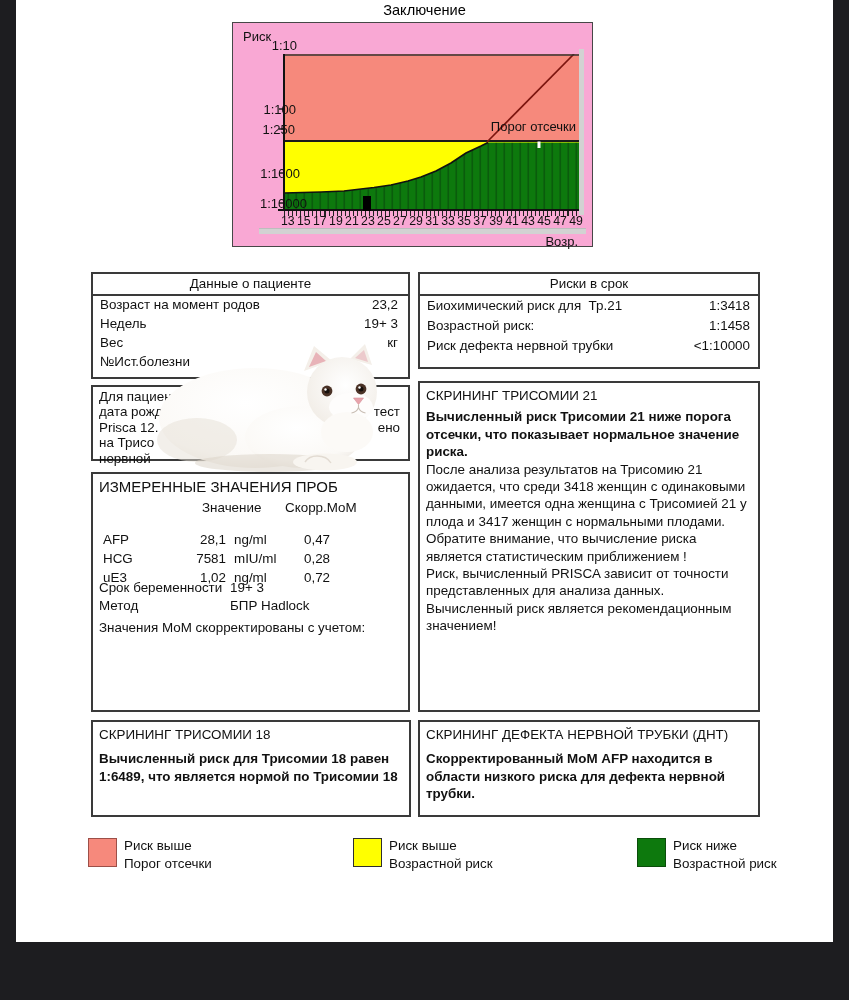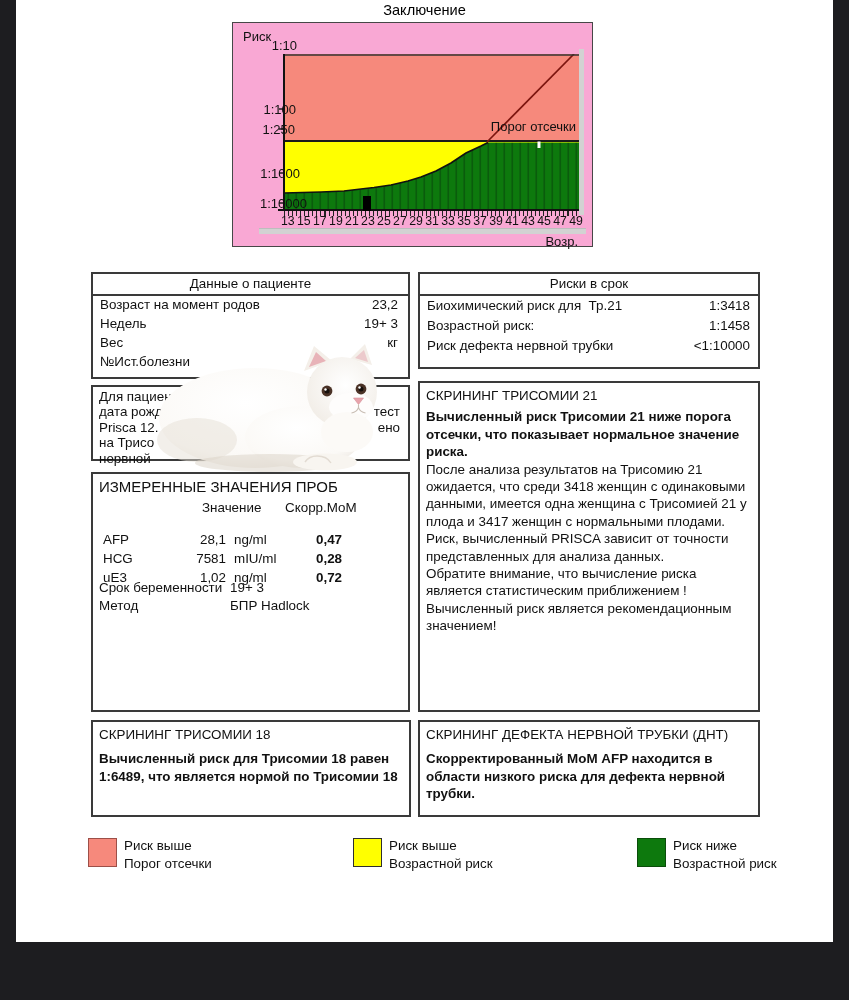--- a/index.html
+++ b/index.html
@@ -34,21 +34,21 @@
   .head-left { position:absolute; left:6px; top:4px; font-size:15px; }
   .para { font-size:13.4px; line-height:17.4px; }
   .textbox-inner { position:absolute; left:6px; right:8px; top:4px; }
   .info-line { display:flex; justify-content:space-between; height:15.4px; font-size:13.4px; }
 
   
   .mrows { position:absolute; left:0; top:56px; display:grid;
            grid-template-columns:62px 61px 78px 50px; font-size:13.4px; line-height:19.2px; padding-left:10px; }
   .mrows .c-val { text-align:right; }
   .mrows .c-unit { padding-left:8px; }
-  .mrows .c-mom { text-align:center;font-weight:bold; }
+  .mrows .c-mom { text-align:left; }
   .colhead { position:absolute; top:26px; font-size:13.4px; }
   .xrow-label { position:absolute; left:6px; font-size:13.4px; }
   .xrow-val { position:absolute; left:137px; font-size:13.4px; }
 
   
   .swatch { position:absolute; width:29px; height:29px; }
   .leg-label { position:absolute; font-size:13.4px; line-height:17.5px; }
 
   .cat { position:absolute; left:155px; top:344px; z-index:5; }
 </style>
@@ -212,29 +212,30 @@
       <span class="c-mom">0,28</span>
       <span class="c-name">uE3</span>
       <span class="c-val">1,02</span>
       <span class="c-unit">ng/ml</span>
       <span class="c-mom">0,72</span>
     </div>
     <span class="xrow-label" style="top:106px;">Срок беременности</span>
     <span class="xrow-val" style="top:106px;">19+ 3</span>
     <span class="xrow-label" style="top:124px;">Метод</span>
     <span class="xrow-val" style="top:124px;">БПР Hadlock</span>
+    <span class="xrow-label" style="top:146px;">Значения МоМ скорректированы с учетом:</span>
   </div>
 
   <div class="box" style="left:418px; top:381px; width:342px; height:331px;">
     <div class="textbox-inner">
       <div class="para" style="margin-bottom:4px;">СКРИНИНГ ТРИСОМИИ 21</div>
       <div class="para" style="font-weight:bold;">Вычисленный риск Трисомии 21 ниже порога отсечки, что показывает нормальное значение риска.</div>
       <div class="para">После анализа результатов на Трисомию 21 ожидается, что среди 3418 женщин с одинаковыми данными, имеется одна женщина с Трисомией 21 у плода и 3417 женщин с нормальными плодами.</div>
+      <div class="para">Обратите внимание, что вычисление риска является статистическим приближением !</div>
       <div class="para">Риск, вычисленный PRISCA зависит от точности представленных для анализа данных.</div>
-      <div class="para">Обратите внимание, что вычисление риска является статистическим приближением !</div>
       <div class="para">Вычисленный риск является рекомендационным значением!</div>
     </div>
   </div>
 
   <div class="box" style="left:91px; top:720px; width:320px; height:97px;">
     <div class="textbox-inner">
       <div class="para" style="margin-bottom:7px;">СКРИНИНГ ТРИСОМИИ 18</div>
       <div class="para" style="font-weight:bold;">Вычисленный риск для Трисомии 18 равен 1:6489, что является нормой по Трисомии 18</div>
     </div>
   </div>

